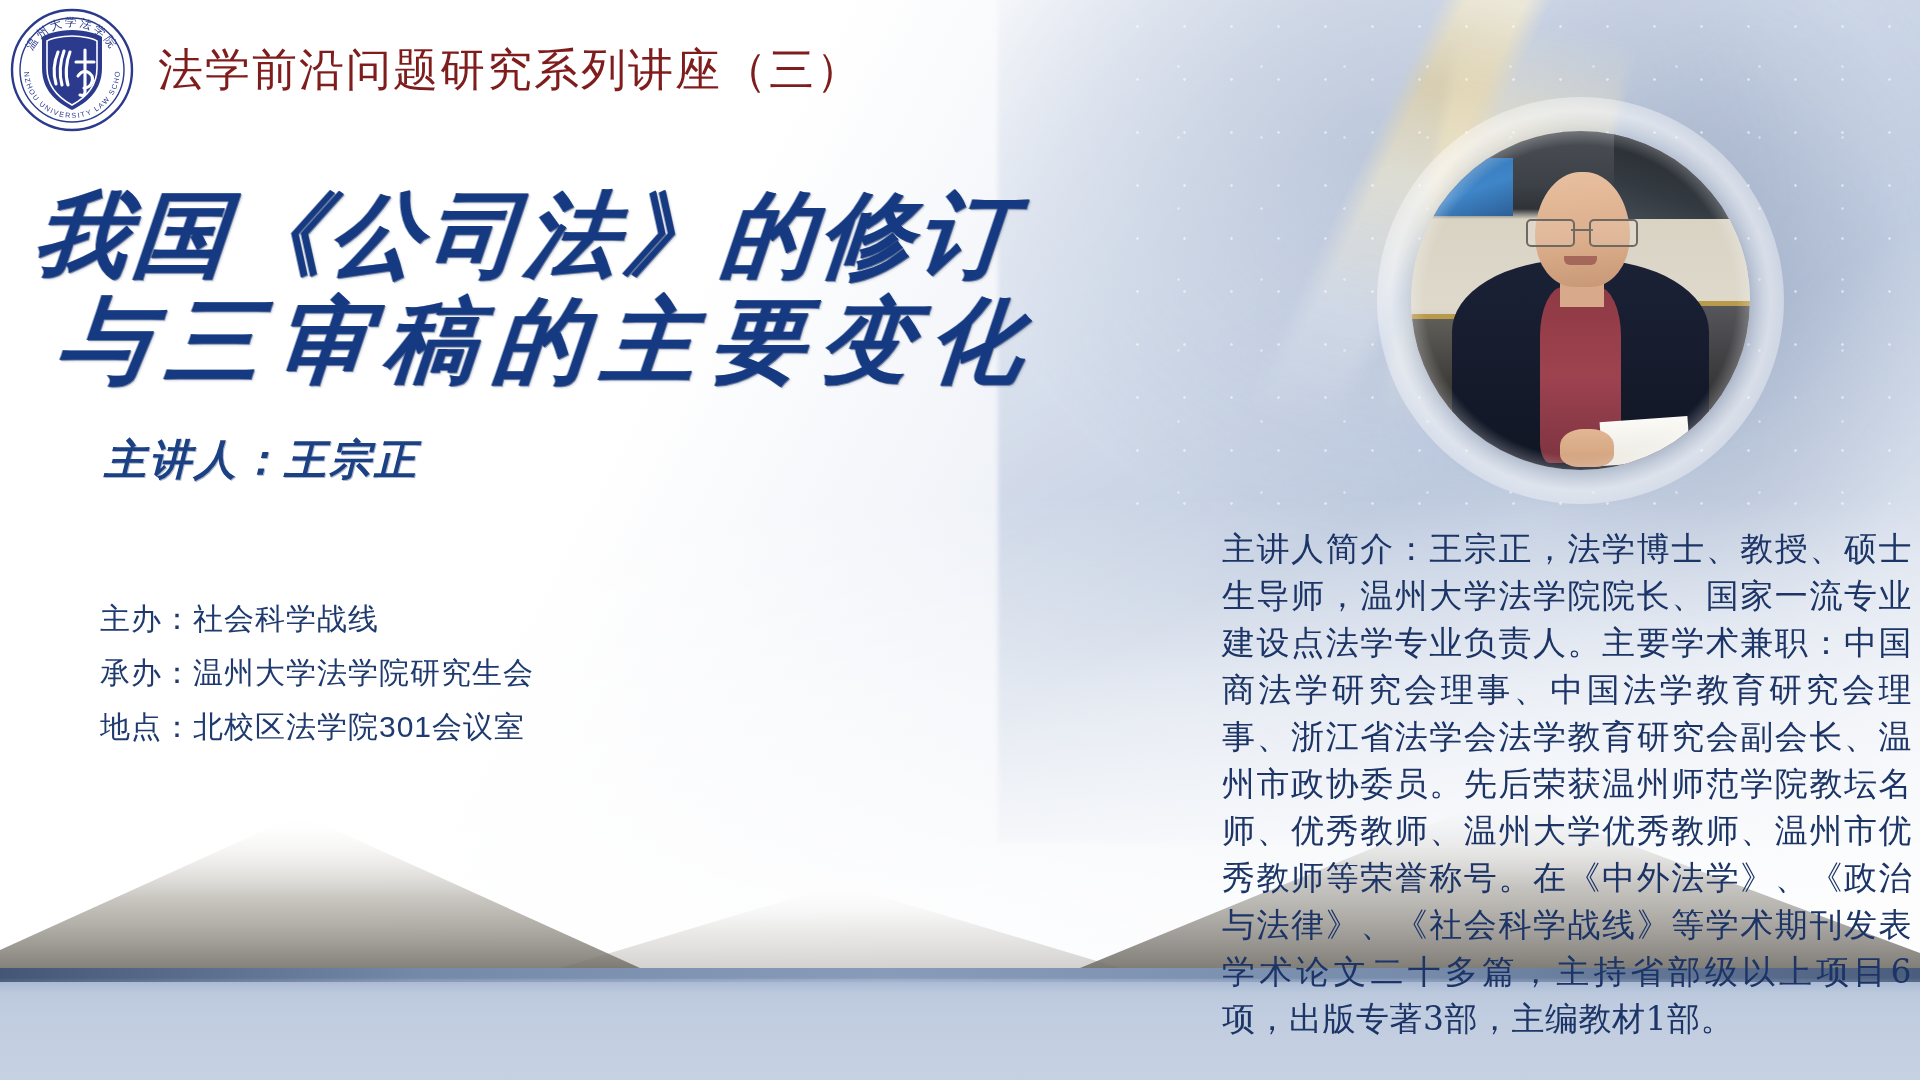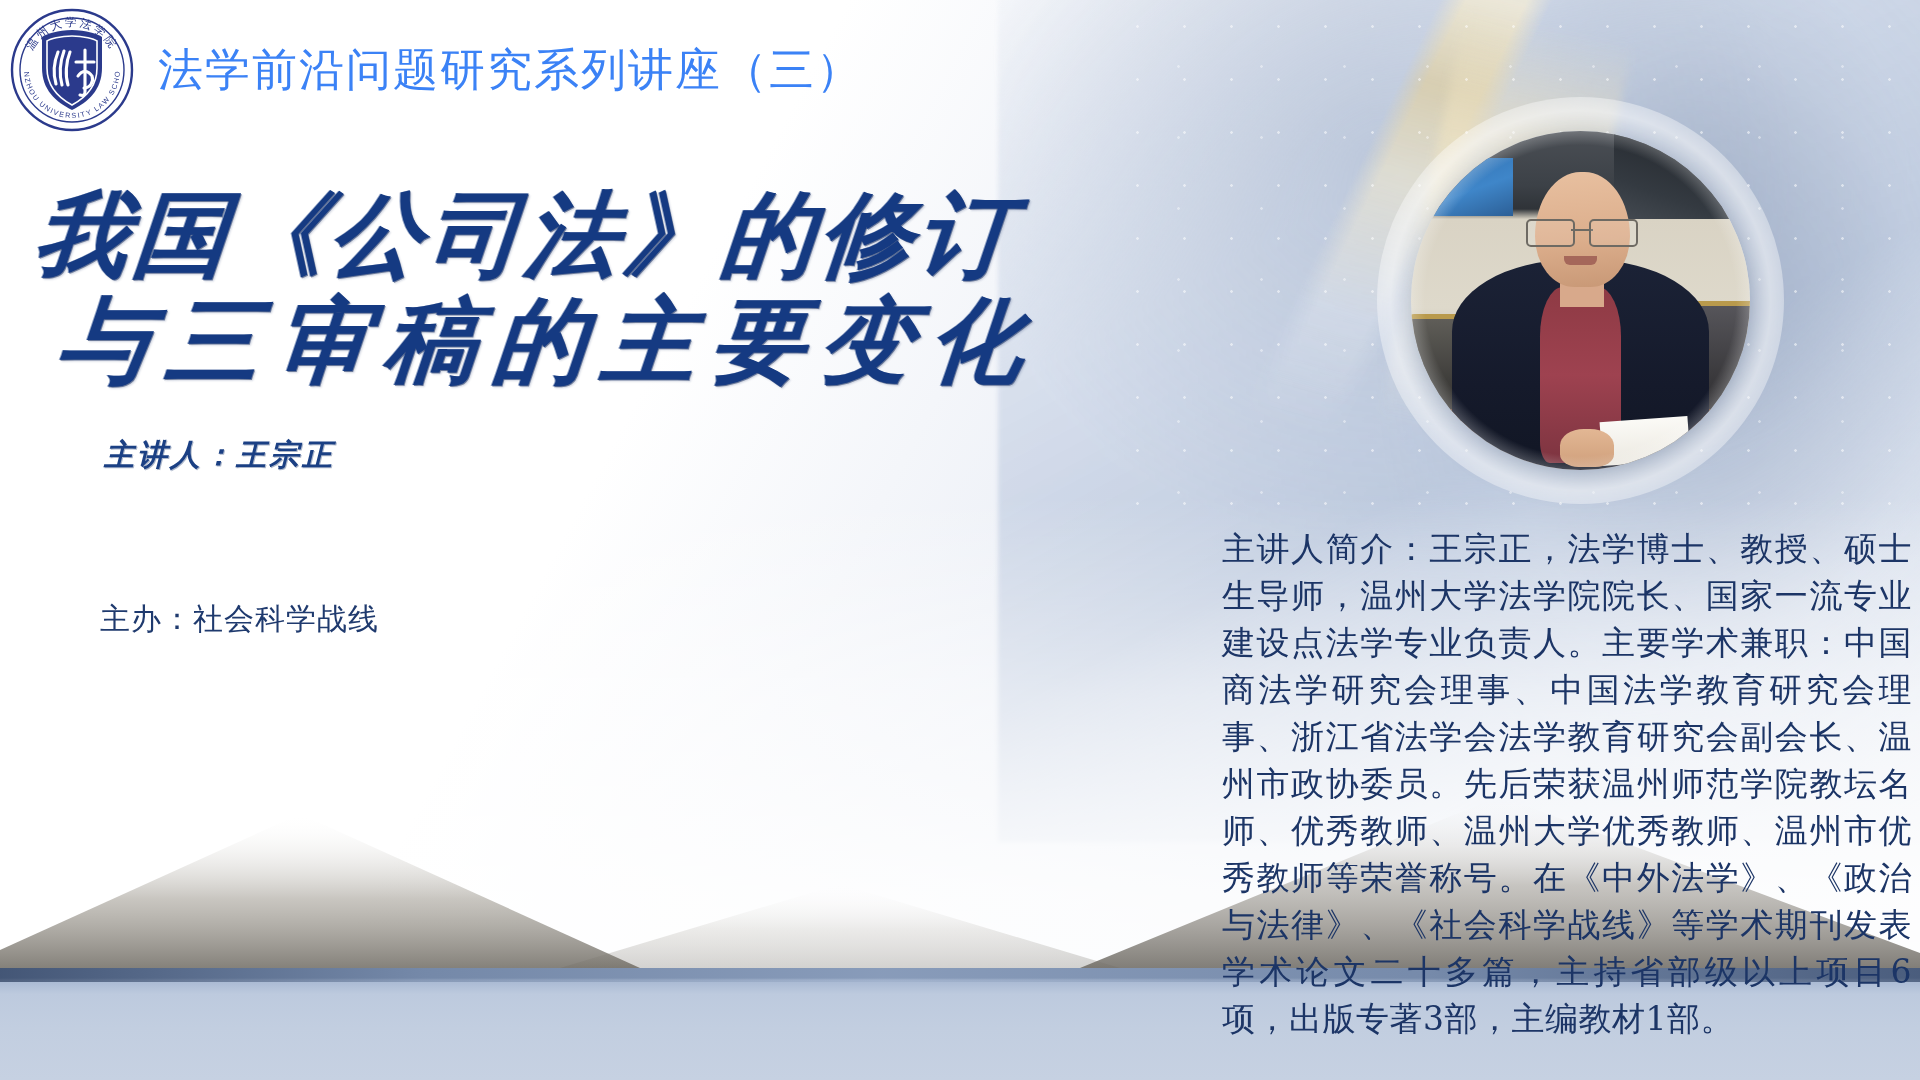--- a/index.html
+++ b/index.html
@@ -142,21 +142,21 @@
     width: 128px; height: 128px;
     flex: 0 0 128px;
   }
   .logo svg { display:block; width:128px; height:128px; }
 
   .header-title {
     font-family: "Liberation Sans", "DejaVu Sans", sans-serif;
     font-size: 45px;
     font-weight: 500;
     letter-spacing: 2px;
-    color: #3b82f6;
+    color: #7f1d1d;
     white-space: nowrap;
     text-shadow: 0 1px 0 rgba(255,255,255,0.7);
   }
 
   
   .main-title {
     position: absolute;
     top: 182px; left: 36px;
     width: 990px;
     z-index: 5;
@@ -178,24 +178,24 @@
   }
   .main-title .tline.l2 { padding-left: 22px; letter-spacing: 16px; }
 
   
   .speaker {
     position: absolute;
     top: 434px; left: 104px;
     z-index: 5;
   }
   .speaker .sp-line {
-    font-family: Liberation Sans, sans-serif;
+    font-family: Liberation Mono, monospace;
     font-weight: 700;
     font-style: italic;
-    font-size: 30px;
+    font-size: 42px;
     line-height: 1.42;
     color: #1b4084;
     letter-spacing: 3px;
     white-space: nowrap;
     text-shadow: 1px 1px 0 rgba(20,48,104,0.35);
   }
   .speaker .sp-line.sp2 { padding-left: 152px; }
 
   
   .details {
@@ -400,20 +400,22 @@
     <div class="tline l1">我国《公司法》的修订</div>
     <div class="tline l2">与三审稿的主要变化</div>
   </div>
 
   <div class="speaker">
     <div class="sp-line sp1">主讲人：王宗正</div>
   </div>
 
   <div class="details">
     <div class="row">主办：社会科学战线</div>
+    <div class="row">承办：温州大学法学院研究生会</div>
+    <div class="row">地点：北校区法学院301会议室</div>
   </div>
 
   <div class="portrait-wrap">
     <div class="portrait">
       <div class="pr-room"></div>
       <div class="pr-screen"></div>
       <div class="pr-dark-r"></div>
       <div class="pr-chair-l"></div>
       <div class="pr-chair-r"></div>
       <div class="pr-desk"></div>

